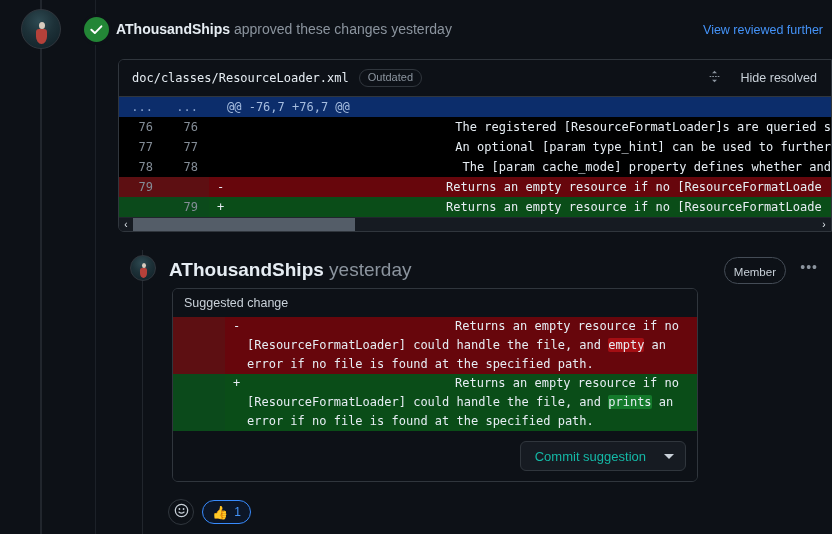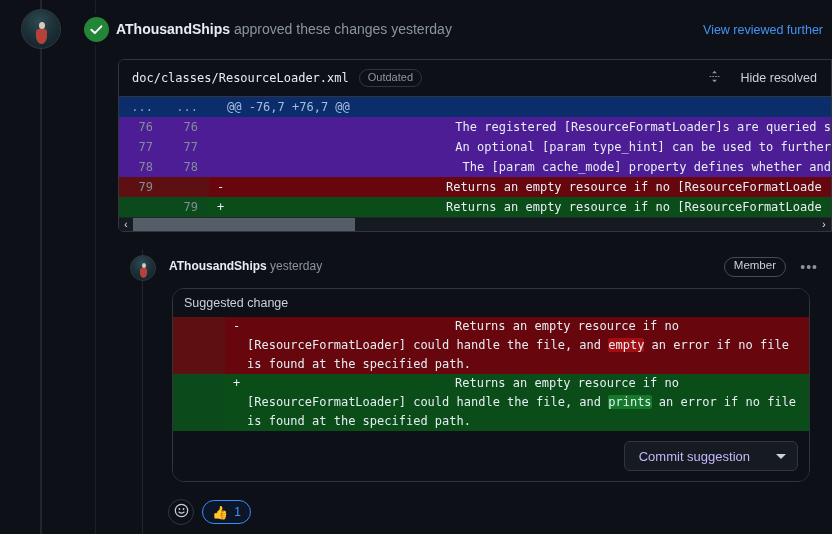--- a/index.html
+++ b/index.html
@@ -134,21 +134,21 @@
     width: 18px; min-width: 18px;
     padding-left: 8px;
     color: #e6edf3;
   }
   td.code { padding-left: 0; overflow: hidden; }
 
   tr.hunk td { background: #0c2d6b; color: #9fb6d9; }
   tr.hunk td.ln { color: #8aa4cf; }
   tr.hunk td.code { color: #a6bddf; }
 
-  tr.ctx td { background: #4c1d95; text-align: right; }
+  tr.ctx td { background: #000000; text-align: right; }
 
   tr.del td.ln { background: #5d0f12; }
   tr.del td.marker, tr.del td.code { background: #67060c; }
   tr.add td.ln { background: #0b4a1b; }
   tr.add td.marker, tr.add td.code { background: #0a4d18; }
 
   .code-inner { display:inline-block; padding-left:219px; }
 
   
   .hscroll {
@@ -192,45 +192,45 @@
     width:7px; height:10px; border-radius:2px 2px 50% 50%;
     background:#b5413a;
   }
   .avatar-sm::after {
     content:""; position:absolute; left:11px; top:7px;
     width:4px; height:5px; border-radius:50%;
     background:#d8cbbe;
   }
   .comment-meta {
     position: absolute; left: 39px; top: 7px;
-    font-size: 12px; color: #8b949e; white-space: nowrap;
+    font-size: 19px; color: #8b949e; white-space: nowrap;
   }
   .comment-meta .uname { color: #e6edf3; font-weight: bold; }
   .member-badge {
     position: absolute; right: 46px; top: 5px;
     font-size: 11.5px; color: #c9d1d9;
     border: 1px solid #444c56;
     border-radius: 999px;
-    padding: 2px 9px 4px;
+    padding: 9px 9px 4px;
     line-height: 1;
     white-space: nowrap; cursor: pointer;
   }
   .kebab {
     position: absolute; right: 14px; top: 8px;
     color: #8b949e; font-size: 14px; letter-spacing: 1px;
     cursor: pointer; line-height: 1;
   }
 
   .comment-body {
     position: relative;
     margin-top: 4px;
     margin-left: 42px;
-    width: 638px;
+    width: 526px;
     border: 1px solid #30363d;
-    border-radius: 12px;
+    border-radius: 6px;
     background: #0d1117;
     overflow: hidden;
   }
   .suggested-label {
     height: 28px;
     display: flex; align-items: center;
     padding-left: 11px;
     font-size: 12.5px;
     color: #c9d1d9;
     background: #0d1117;
@@ -263,27 +263,27 @@
   .hl-add { background: #147a2b; border-radius: 2px; }
   .sug-indent { display:inline-block; width:208px; }
 
   .comment-footer {
     height: 50px;
     display: flex; align-items: center; justify-content: flex-end;
     padding-right: 11px;
     background: #0d1117;
   }
   .commit-btn {
-    display: flex; align-items: center; gap: 26px;
+    display: flex; align-items: center; gap: 18px;
     height: 30px;
     padding: 0 11px 0 14px;
     border: 1px solid #30363d;
     border-radius: 6px;
     background: #161b22;
-    color: #c4b5fd;
+    color: #14b8a6;
     font-size: 13px;
     cursor: pointer;
     white-space: nowrap;
   }
   .caret {
     width:0;height:0;
     border-left:5px solid transparent;
     border-right:5px solid transparent;
     border-top:5px solid #c9d1d9;
   }

